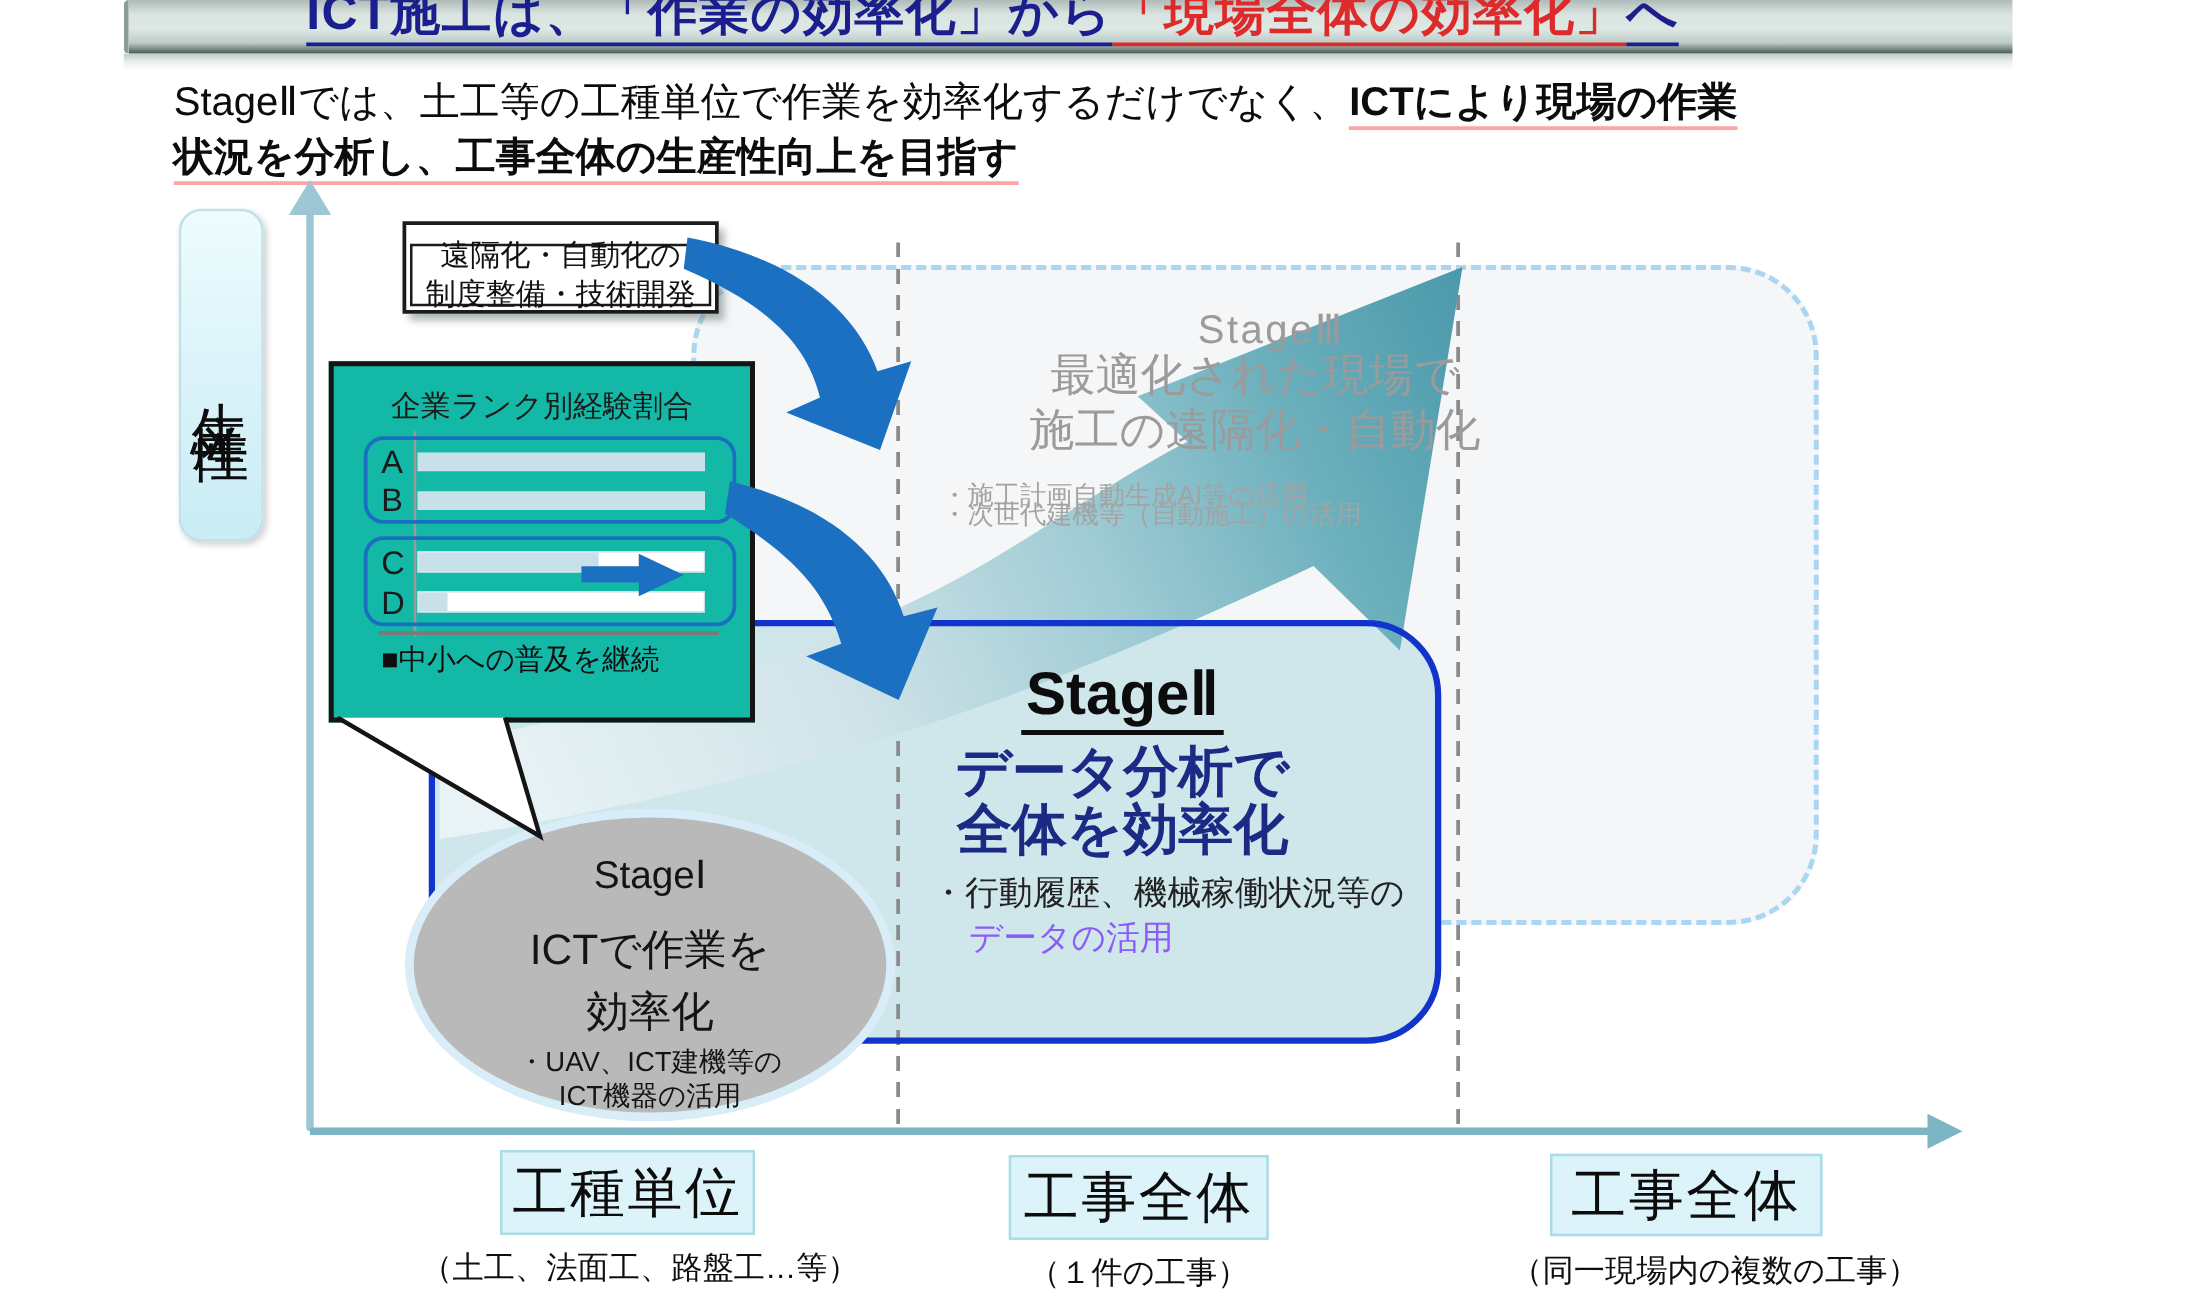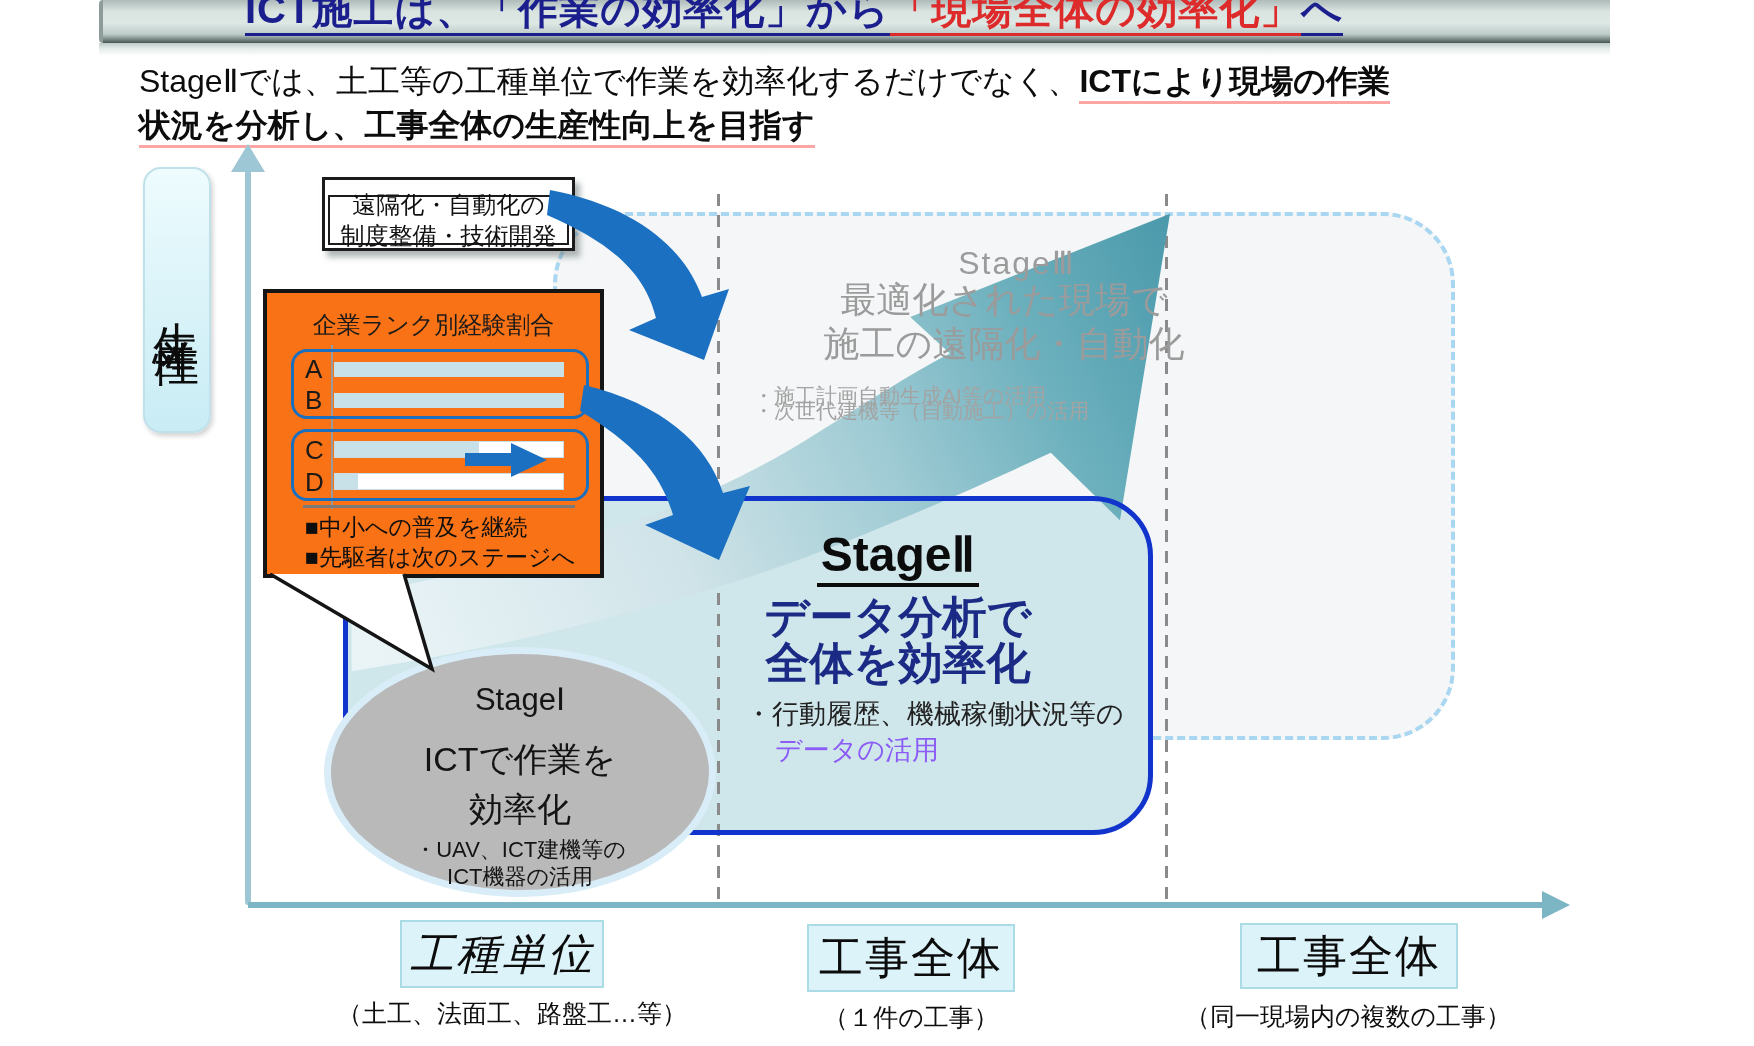--- a/index.html
+++ b/index.html
@@ -62,21 +62,21 @@
   .stage1-ellipse{left:324px;top:647px;width:392px;height:250px;border-radius:50%;
     background:#b9b9b9;border:7px solid #d8edf7;box-sizing:border-box;}
   .stage1-text{left:324px;top:647px;width:392px;text-align:center;color:#141414;}
   .s1-title{position:absolute;left:0;width:100%;top:34px;font-size:31px;}
   .s1-line1{position:absolute;left:0;width:100%;top:90px;font-size:34px;}
   .s1-line2{position:absolute;left:0;width:100%;top:140px;font-size:34px;}
   .s1-b1{position:absolute;left:0;width:100%;top:188px;font-size:22px;}
   .s1-b2{position:absolute;left:0;width:100%;top:215px;font-size:22px;}
 
   
-  .bubble{left:263px;top:289px;width:341px;height:289px;background:#f97316;
+  .bubble{left:263px;top:289px;width:341px;height:289px;background:#14b8a6;
     border:4px solid #151515;box-sizing:border-box;}
   .bubble-title{position:absolute;left:0;top:16px;width:100%;text-align:center;font-size:24px;color:#1a1a1a;}
   .chart-axis{position:absolute;left:64px;top:52px;width:2px;height:164px;background:#9a9a9a;}
   .bar-group{position:absolute;left:24px;width:298px;border:3px solid #1b6fbf;border-radius:16px;box-sizing:border-box;}
   .grp-ab{top:56px;height:70px;}
   .grp-cd{top:136px;height:72px;}
   .bar-label{position:absolute;left:11px;font-size:26px;color:#1a1a1a;}
   .bar-fill{height:100%;background:#c8e1e9;}
   .bar-plain{position:absolute;left:40px;width:230px;height:15px;}
   .bar-track{position:absolute;left:40px;width:230px;height:17px;background:#fff;border:1px solid #c9dde6;box-sizing:border-box;}
@@ -193,51 +193,50 @@
           <div class="bar-fill" style="width: 10%;"></div>
         </div>
     </div>
 
     <svg style="position:absolute;left:198px;top:148px;" width="84" height="38" viewBox="0 0 84 38">
       <path d="M0,12 L46,12 L46,2 L82,19 L46,36 L46,25 L0,25 Z" fill="#1c70c1"></path>
     </svg>
 
     <div class="sep-line"></div>
     <div class="note" style="top:219px;">■中小への普及を継続</div>
-    <div class="note" style="top:249px;">■先駆者は次のステージへ</div>
   </div>
 
   <svg class="abs" style="left:262px;top:573px;" width="180" height="104" viewBox="0 0 180 104">
     <path d="M8,1 L170,96 L142,1" fill="#ffffff" stroke="#151515" stroke-width="3.5"></path>
   </svg>
 
   <div class="abs callout">
     <div class="callout-inner">
       <div>遠隔化・自動化の</div>
       <div>制度整備・技術開発</div>
     </div>
   </div>
 
   <svg class="abs" style="left:540px;top:180px;" width="220" height="390" viewBox="540 180 220 390">
     <path d="M 550,190 C 634,206 684,247 702,297 L 729,289 L 704,360 L 629,330 L 656,318
              C 646,277 617,245 547,215 Z" fill="#1c70c1"></path>
     <path d="M 584,385 C 662,404 707,443 723,493 L 750,486 L 719,560 L 645,525 L 673,515
              C 661,474 636,445 580,411 Z" fill="#1c70c1"></path>
   </svg>
 
-  <div class="abs cat-box" style="left:400px;top:920px;width:204px;height:68px;font-style:italic;">
+  <div class="abs cat-box" style="left:400px;top:920px;width:204px;height:68px;">
     <span>工種単位</span>
   </div>
   <div class="abs cat-box" style="left:807px;top:924px;width:208px;height:68px;">
     <span>工事全体</span>
   </div>
 
   <div class="abs cat-caption" style="left:337px;top:997px;width:330px;">（土工、法面工、路盤工…等）</div>
   <div class="abs cat-caption" style="left:776px;top:1001px;width:270px;">（１件の工事）</div>
 
   <div class="abs cat-box" style="left:1240px;top:923px;width:218px;height:66px;">
     <span>工事全体</span>
   </div>
-  <div class="abs cat-caption" style="left:1168px;top:1000px;width:360px;">（同一現場内の複数の工事）</div>
+  <div class="abs cat-caption" style="left:1192px;top:1000px;width:360px;">（同一現場内の複数の工事）</div>
 
   <div class="abs page-num">9</div>
 
 </div>
 
 </body></html>

